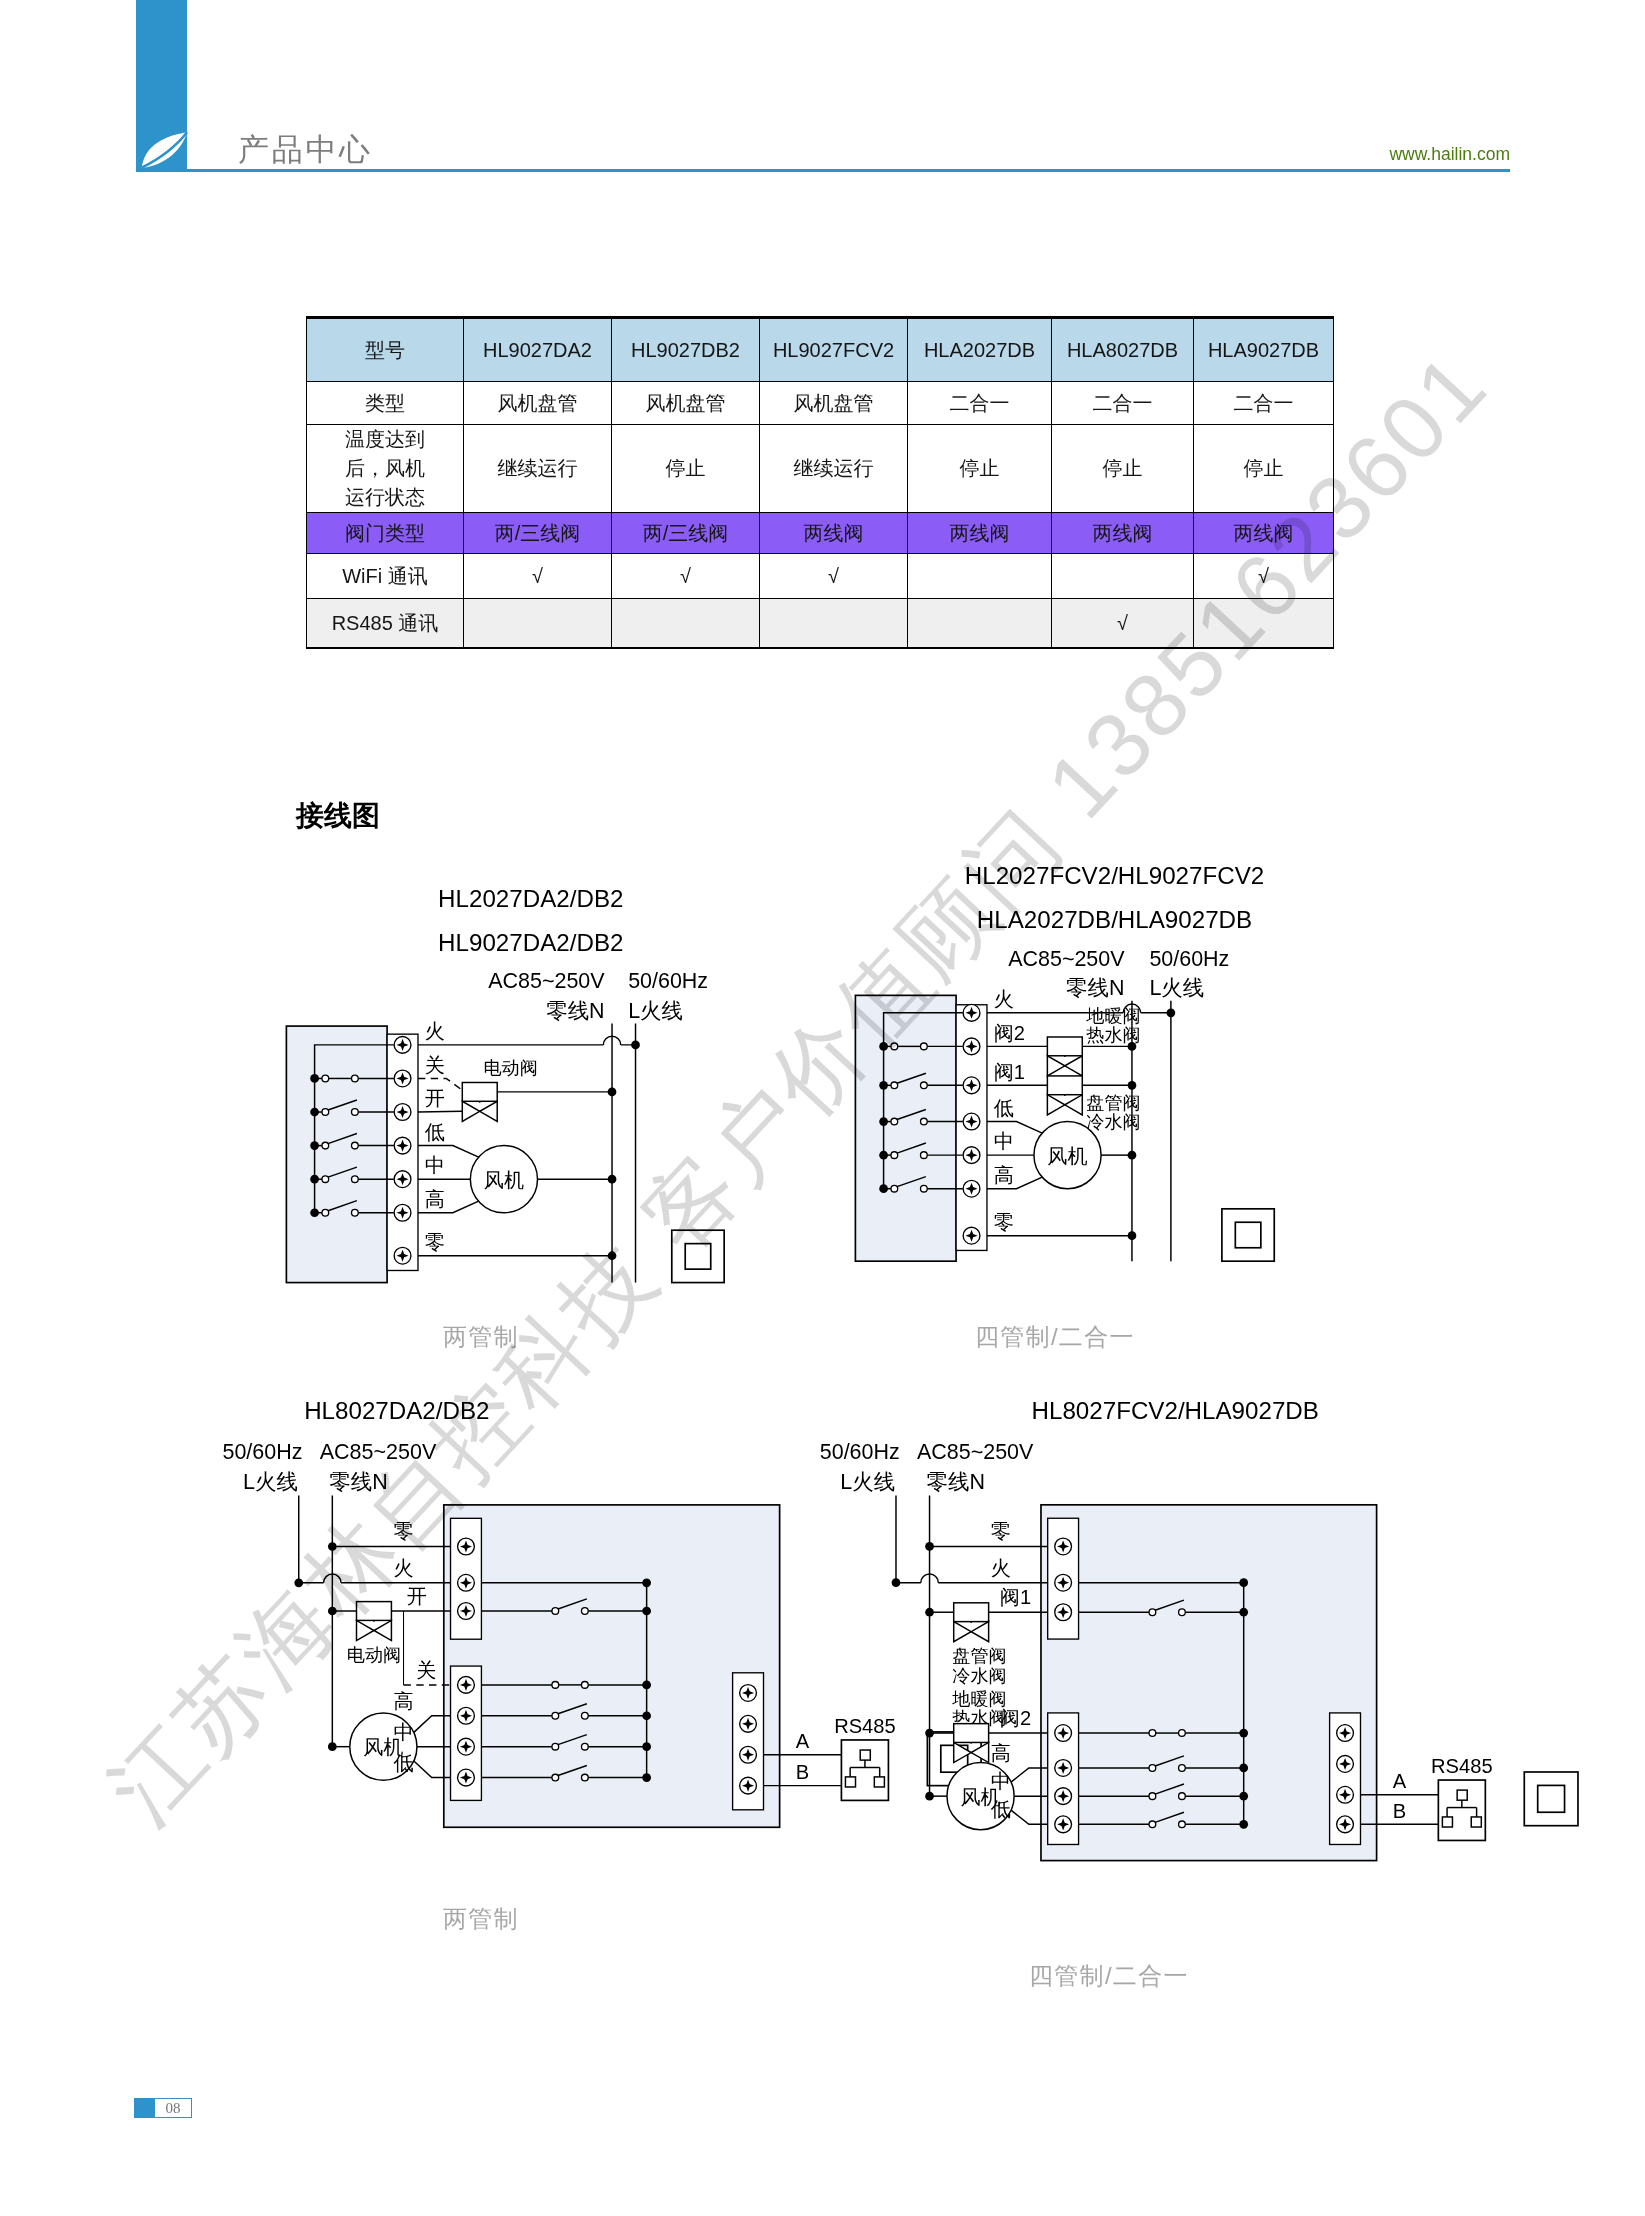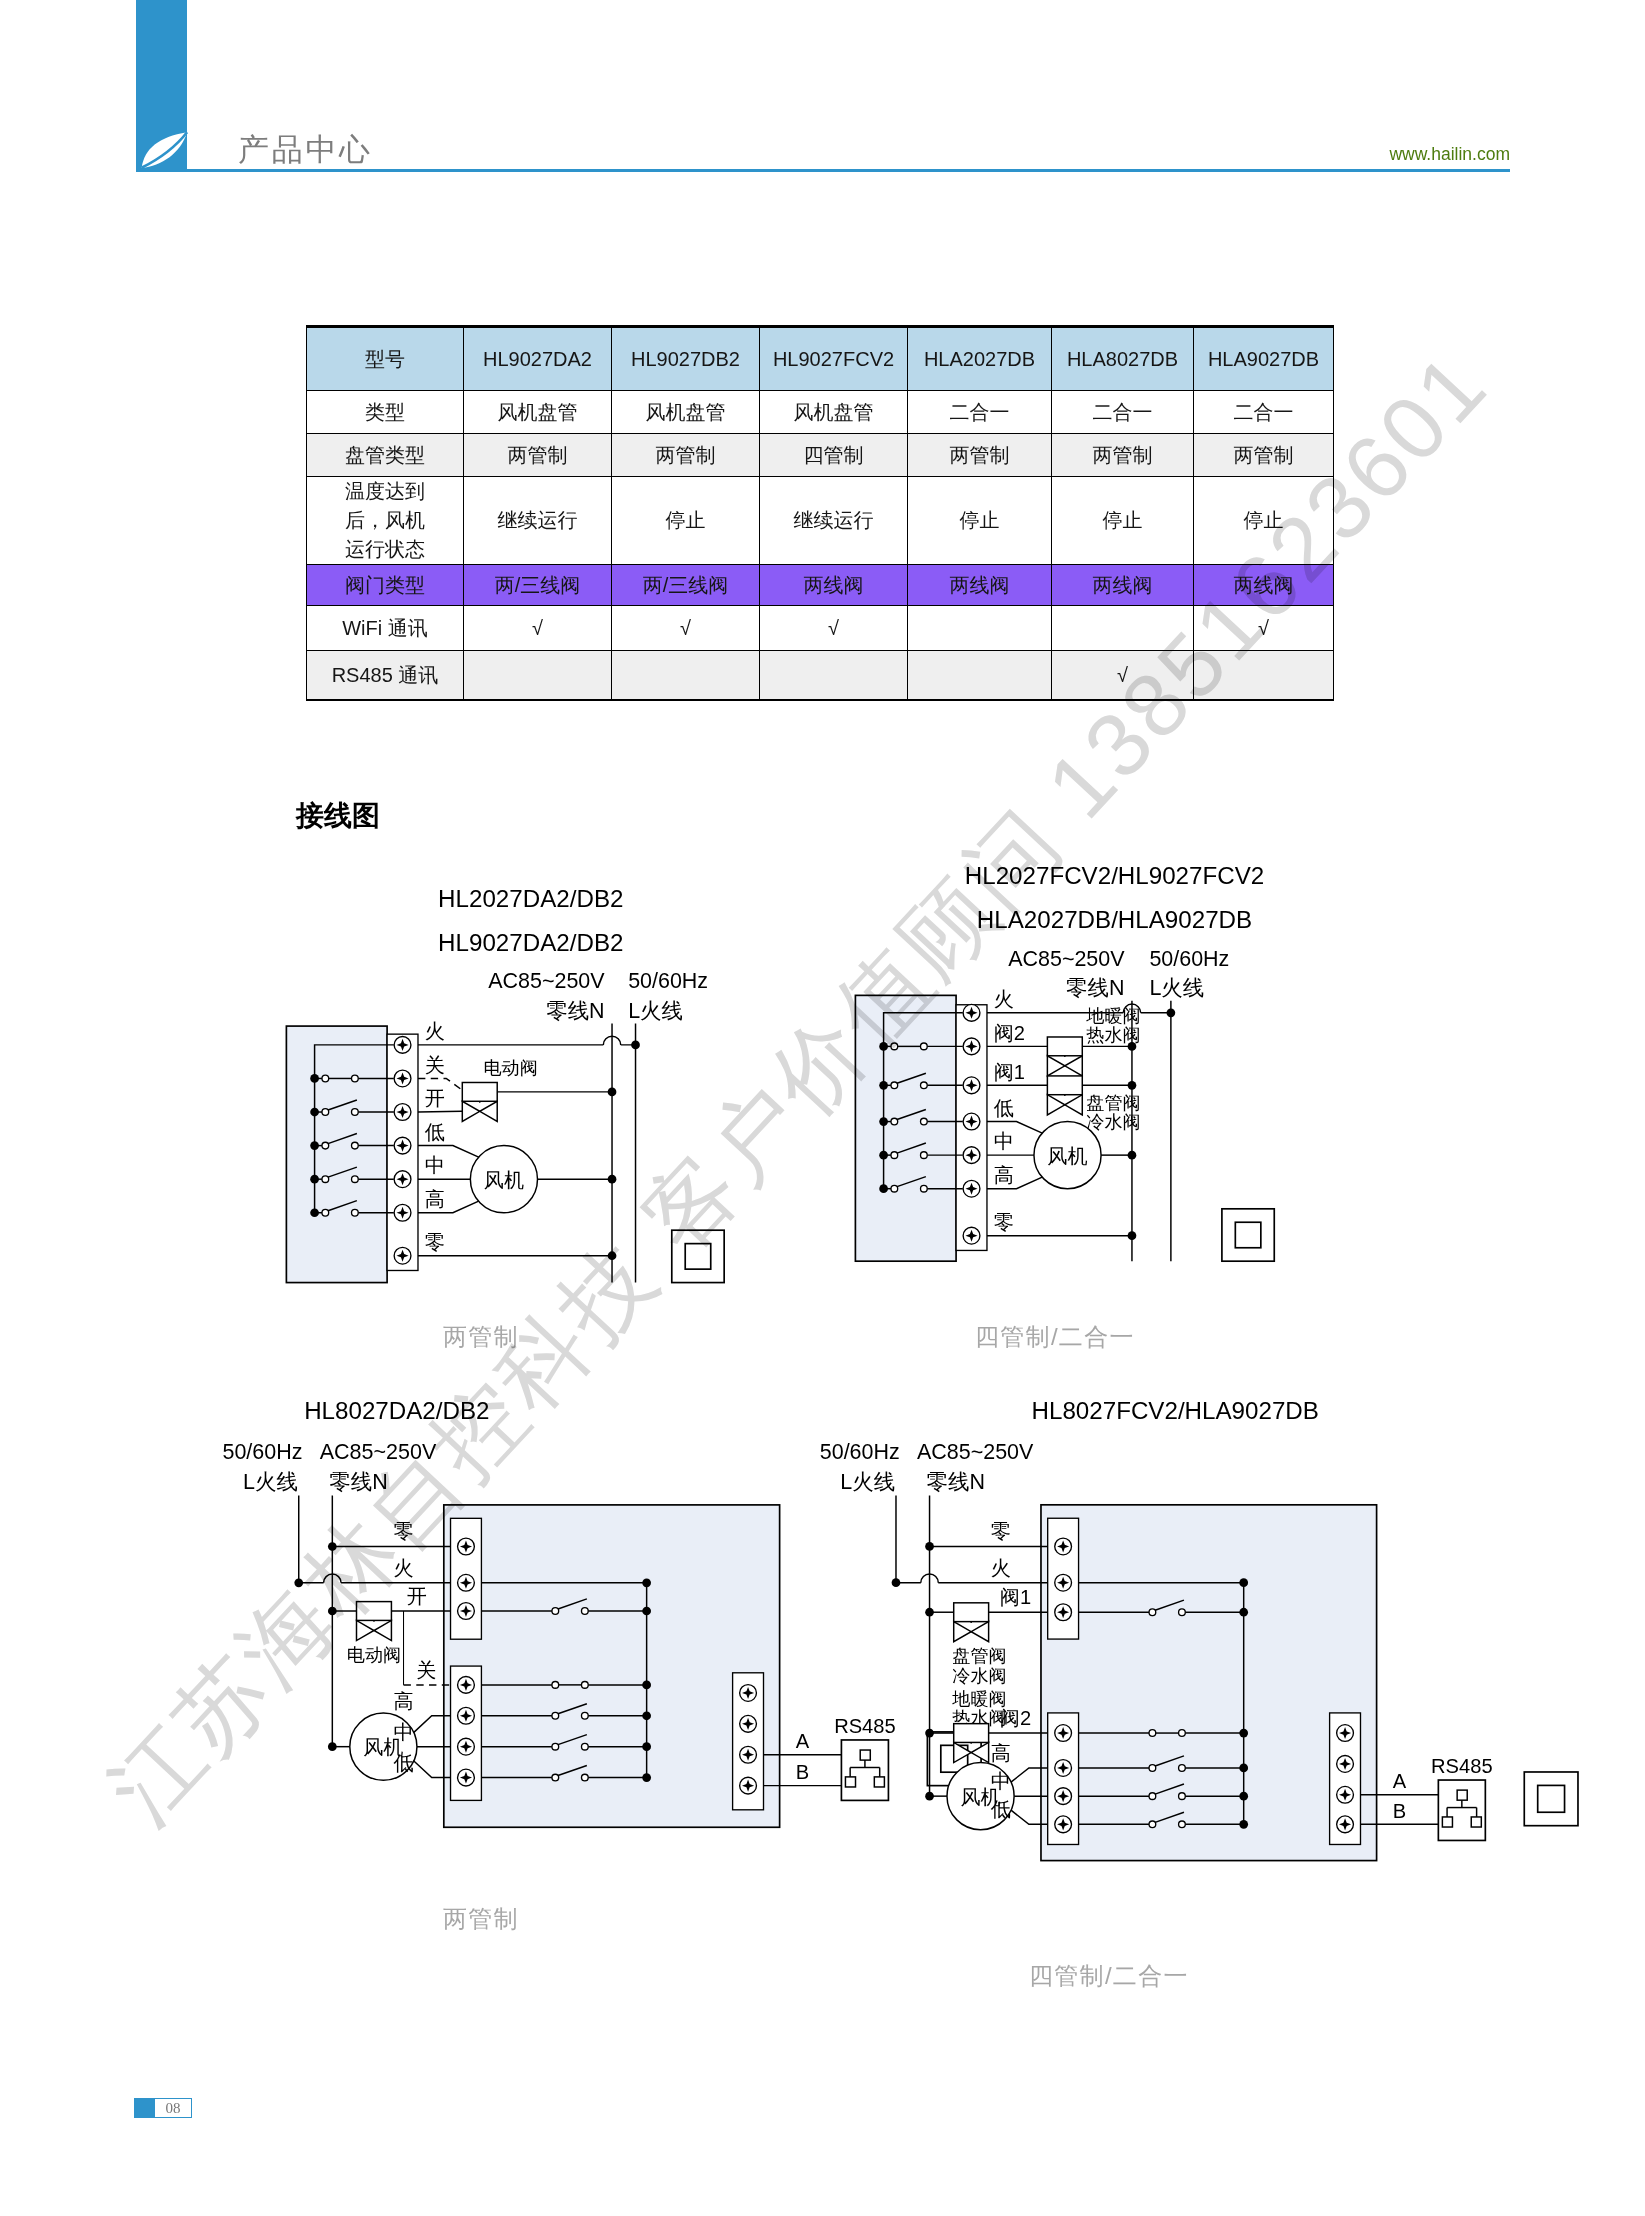--- a/index.html
+++ b/index.html
@@ -13,21 +13,21 @@
   .section-title{left:202px;top:129px;font-size:31px;letter-spacing:2.7px;color:#7d7d7d;margin-left:36px;}
   .head-rule{left:136px;top:169px;width:1374px;height:3.4px;background:#2e93cb;}
   .site-url{right:135px;top:144px;font-size:17.5px;color:#4d7c0f;}
 
   
   .watermark{left:128px;top:1747px;transform:rotate(-47deg);transform-origin:0 50%;
      font-size:90px;letter-spacing:4px;color:#d9d9d9;white-space:nowrap;
      mix-blend-mode:multiply;z-index:40;pointer-events:none;}
 
   
-  .spec{left:306px;top:325px;border-radius:22px;}
+  .spec{left:306px;top:316px;border-radius:22px;}
   table.spec-t{border-collapse:collapse;table-layout:fixed;width:1027px;font-size:20px;color:#161616;}
   table.spec-t td{border-left:1px solid #000;border-right:1px solid #000;
                   border-top:1.7px solid #000;border-bottom:1.7px solid #000;
                   text-align:center;vertical-align:middle;padding:0 4px;line-height:1.45;}
   tr.hd td{background:#b9d8ea;border-top:3px solid #000;height:62px;}
   tr.r1 td{height:42px;background:#fff;}
   tr.r2 td{height:42px;background:#efefef;}
   tr.r3 td{height:80px;background:#fff;}
   tr.r4 td{height:40px;background:#8b5cf6;margin-left:13px;}
   tr.r5 td{height:44px;background:#fff;}
@@ -133,29 +133,20 @@
         </tr>
         <tr class="r1">
           <td>类型</td>
           <td>风机盘管</td>
           <td>风机盘管</td>
           <td>风机盘管</td>
           <td>二合一</td>
           <td>二合一</td>
           <td>二合一</td>
         </tr>
-        <tr class="r2">
-          <td>盘管类型</td>
-          <td>两管制</td>
-          <td>两管制</td>
-          <td>四管制</td>
-          <td>两管制</td>
-          <td>两管制</td>
-          <td>两管制</td>
-        </tr>
         <tr class="r3">
           <td style="padding:0 34px">温度达到后，风机运行状态</td>
           <td>继续运行</td>
           <td>停止</td>
           <td>继续运行</td>
           <td>停止</td>
           <td>停止</td>
           <td>停止</td>
         </tr>
         <tr class="r4">

